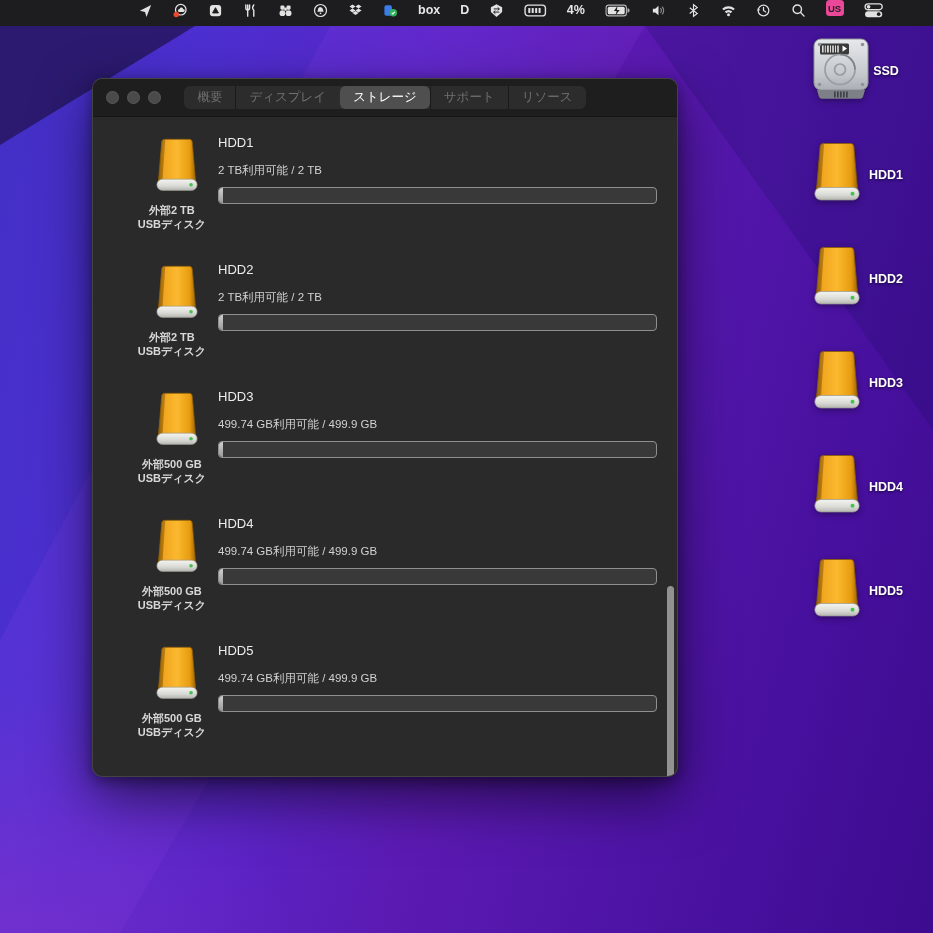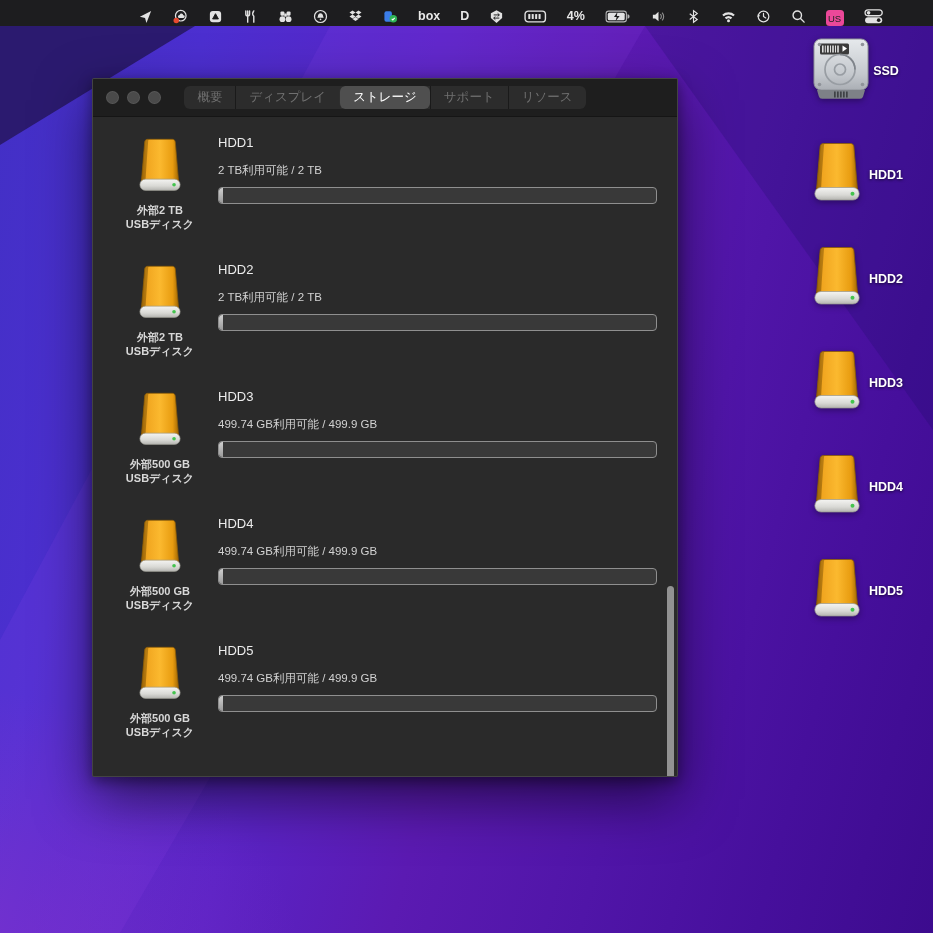--- a/index.html
+++ b/index.html
@@ -21,46 +21,46 @@
     clip-path:polygon(330px 26px,645px 26px,120px 933px,0 933px,0 640px);
     background:rgba(150,70,240,0.14); }
   .wall-shape-right { position:absolute; inset:0;
     clip-path:polygon(645px 26px,933px 26px,933px 430px);
     background:rgba(25,12,95,0.22); }
   .wall-glow-bl { position:absolute; inset:0;
     background:radial-gradient(520px 420px at -60px 980px, rgba(168,48,196,0.40), rgba(168,48,196,0) 70%); }
 
   
   .menubar { position:absolute; top:0; left:0; right:0; height:26px; z-index:30;
-    background:#1d1d1f; display:flex; align-items:flex-end; gap:20px; padding-left:138px; }
+    background:#1d1d1f; display:flex; align-items:flex-start; gap:20px; padding-left:138px; }
   .mb-item { display:flex; align-items:center; justify-content:center; height:20px;
     color:#e8e8e8; font-size:12.5px; font-weight:700; white-space:nowrap; }
   .mb-item svg { height:15px; width:auto; display:block; }
   .mb-item.badge { background:#ec4899; color:#222; border-radius:3.5px;
-    width:18px; height:16px; font-size:9.5px; font-weight:400; }
+    width:18px; height:16px; font-size:9.5px; font-weight:700; }
 
   
   .window { position:absolute; left:92px; top:78px; width:586px; height:699px; z-index:20;
-    background:#2a2a2a; border-radius:2px; border:1px solid rgba(255,255,255,0.12);
+    background:#2a2a2a; border-radius:10px; border:1px solid rgba(255,255,255,0.12);
     box-shadow:0 22px 55px rgba(0,0,0,0.55), 0 4px 14px rgba(0,0,0,0.4); overflow:hidden; }
   .titlebar { height:38px; background:#1e1e1e; border-bottom:1px solid #151515;
     position:relative; display:flex; align-items:center; justify-content:center; }
   .traffic { position:absolute; left:13px; top:0; bottom:0; display:flex; align-items:center; gap:8px; }
   .tl-btn { width:13px; height:13px; border-radius:50%; background:#4a4a4a;
     border:1px solid rgba(255,255,255,0.08); }
   .tabs { display:flex; border-radius:6px; overflow:hidden; background:#2c2c2c; height:23px; }
   .tab { display:flex; align-items:center; padding:0 13px; font-size:12.5px; color:#707070;
     border-left:1px solid rgba(0,0,0,0.4); }
   .tab:first-child { border-left:none; }
   .tab.selected { background:#4f4f4f; color:#ffffff; border-radius:6px; }
 
   
   .content { position:relative; height:660px; padding:18px 20px 0 21px; overflow:hidden; }
   .drive-row { display:flex; margin-bottom:31px; }
-  .drive-left { width:92px; flex:0 0 92px; display:flex; flex-direction:column; align-items:center; }
+  .drive-left { width:92px; flex:0 0 92px; display:flex; flex-direction:column; align-items:flex-end; }
   .drive-icon { margin-top:2px; }
   .drive-icon svg { width:58px; height:58px; display:block; }
   .drive-side { margin-top:8px; text-align:center; font-size:11px; font-weight:700;
     color:#d8d8d8; line-height:14px; }
   .drive-main { flex:1; margin-left:12px; }
   .drive-name { font-size:13px; font-weight:500; color:#ececec; line-height:16px; }
   .drive-detail { font-size:11.5px; color:#d2d2d2; margin-top:12px; line-height:14px; }
   .drive-bar { margin-top:10px; height:17px; border:1px solid #8f8f8f; border-radius:4px;
     background:#393939; overflow:hidden; }
   .drive-bar-fill { height:100%; min-width:4px; width:0%;

